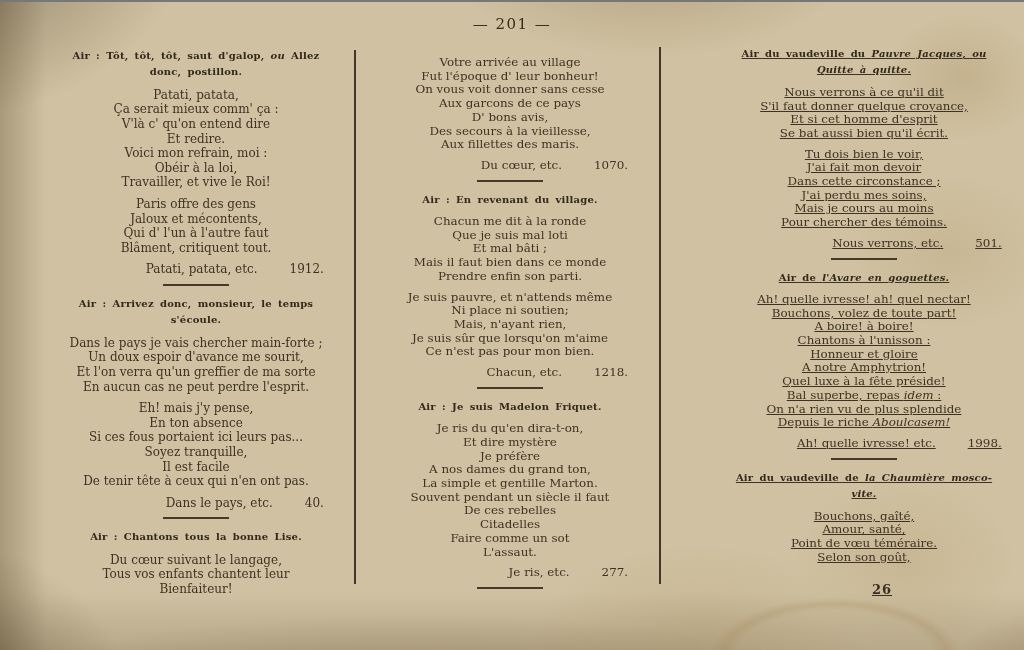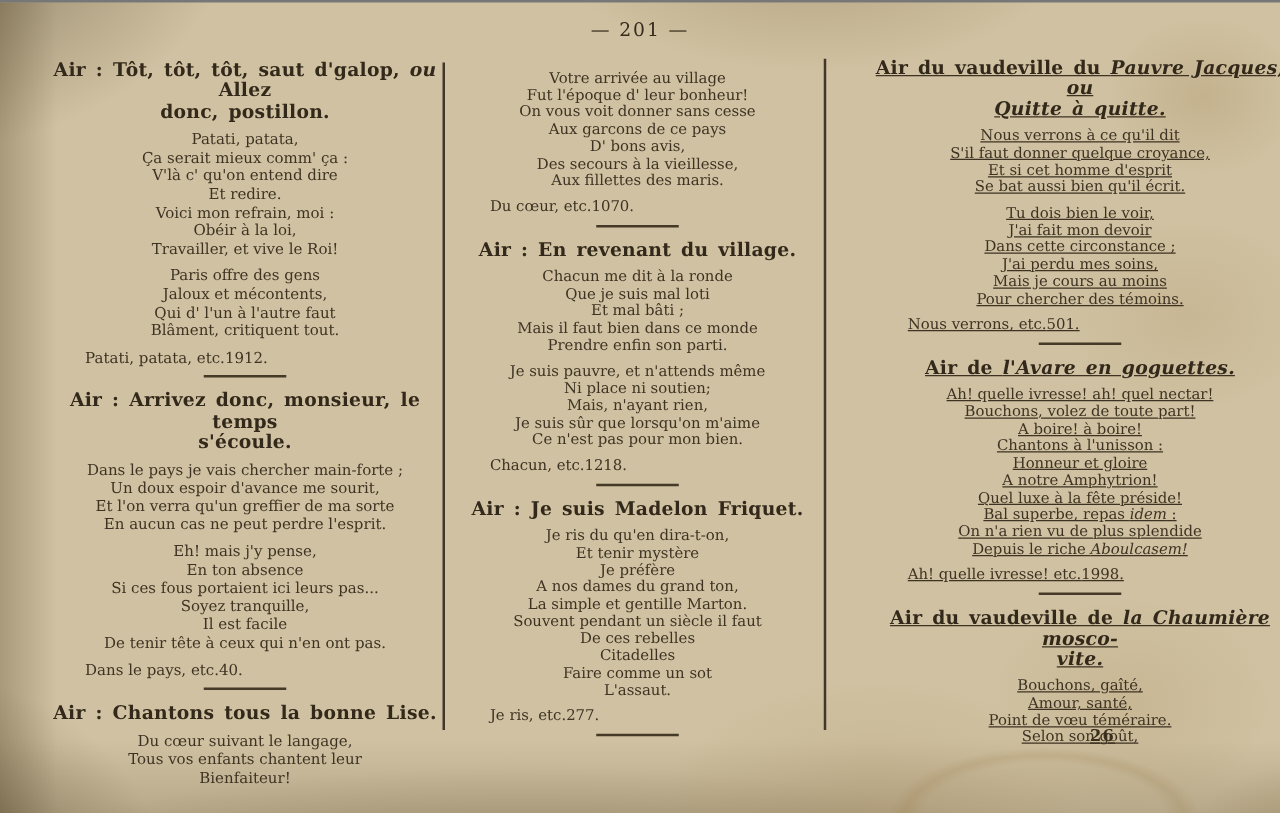--- a/index.html
+++ b/index.html
@@ -35,32 +35,32 @@
     text-align: center;
     font-size: 15px; letter-spacing: 1.5px;
     color: #372c1c;
   }
   .col { position: absolute; }
   .col-1 { left: 40px;  top: 46px; width: 312px; font-size: 12px;   line-height: 14.6px; }
   .col-2 { left: 366px; top: 54px; width: 288px; font-size: 11.9px; line-height: 13.7px; }
   .col-3 { left: 696px; top: 44px; width: 336px; font-size: 11.9px; line-height: 13.7px; text-decoration: underline; }
   .heading {
     font-weight: bold; text-align: center;
-    font-size: 15px; line-height: 16.4px;
+    font-size: 10px; line-height: 16.4px;
     letter-spacing: 0.2px; word-spacing: 2.5px;
     color: #33291b;
     margin: 10px 0 7px;
   }
   .col > div:first-child { margin-top: 0; }
   .it { font-style: italic; }
   .stanza { width: fit-content; margin: 7px auto; text-align: center; }
   .sline { white-space: nowrap; }
   .refrain {
-    display: flex; justify-content: flex-start; align-items: baseline;
-    width: 82%; margin: 6px auto 2px;
+    display: flex; justify-content: flex-end; align-items: baseline;
+    width: 82%; margin: 6px auto 2px; gap: 32px;
   }
   .rule { width: 66px; height: 2px; background: #453927; margin: 7px auto; }
   .vrule { position: absolute; width: 2px; background: #42372a; }
   .vrule-1 { left: 354px; top: 48px; height: 534px; }
   .vrule-2 { left: 659px; top: 45px; height: 537px; }
   .signature {
     position: absolute; left: 872px; top: 580px;
     font-size: 13px; color: #3a2f1f; font-weight: bold; letter-spacing: 1px; text-decoration: underline;
   }
 </style>
@@ -163,21 +163,21 @@
       <div class="refrain">
         <div class="rlabel">Chacun, etc.</div>
         <div class="rnum">1218.</div>
       </div>
       <div class="rule"></div>
       <div class="heading">
         <div class="hline"><span>Air : Je suis Madelon Friquet.</span></div>
       </div>
       <div class="stanza">
         <div class="sline"><span>Je ris du qu'en dira-t-on,</span></div>
-        <div class="sline"><span>Et tenir mystère</span></div>
+        <div class="sline"><span>Et dire mystère</span></div>
         <div class="sline"><span>Je préfère</span></div>
         <div class="sline"><span>A nos dames du grand ton,</span></div>
         <div class="sline"><span>La simple et gentille Marton.</span></div>
         <div class="sline"><span>Souvent pendant un siècle il faut</span></div>
         <div class="sline"><span>De ces rebelles</span></div>
         <div class="sline"><span>Citadelles</span></div>
         <div class="sline"><span>Faire comme un sot</span></div>
         <div class="sline"><span>L'assaut.</span></div>
       </div>
       <div class="refrain">

